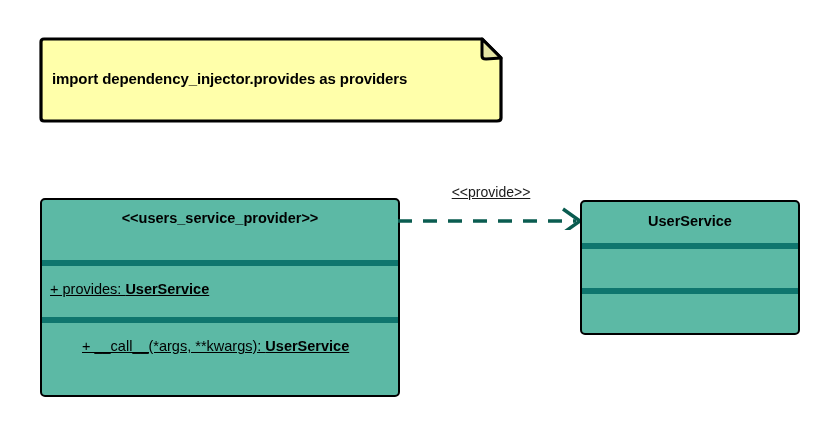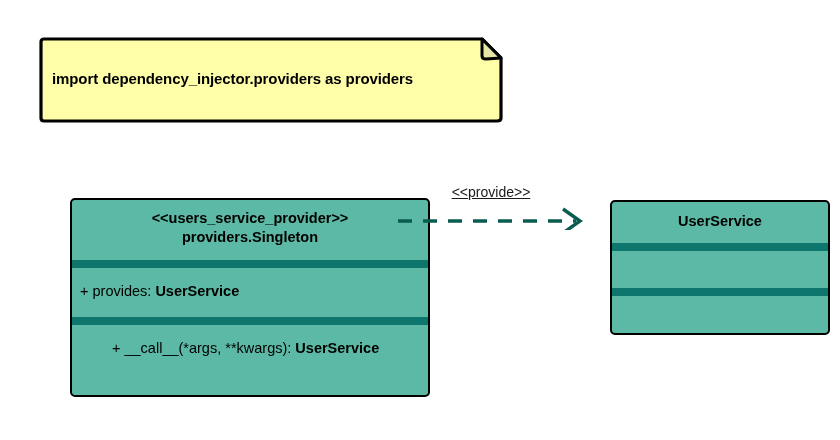--- a/index.html
+++ b/index.html
@@ -48,28 +48,28 @@
   }
 
   
   .uml-class {
     position: absolute;
     background: #5cb9a5;
     border: 2px solid #000000;
     border-radius: 5px;
     box-sizing: border-box;
     overflow: hidden;
-    margin-left: 30px;
   }
   .compartment {
     box-sizing: border-box;
     position: relative;
   }
   .compartment + .compartment {
-    border-top: 8px solid #0f766e;
+    border-top: 6px solid #0f766e;
+    text-decoration: underline;
   }
   .cls-header {
     text-align: center;
     font-weight: bold;
     font-size: 14.5px;
     color: #000000;
     line-height: 19px;
     padding: 9px 6px 9px 6px;
   }
   .cls-body {
@@ -131,27 +131,26 @@
 </head>
 <body>
 
 <div id="diagram-canvas">
 
   <div class="note">
     <svg class="note-svg" width="466" height="88" viewBox="0 0 466 88">
       <path d="M6,3 L444,3 L463,22 L463,82 Q463,85 459,85 L6,85 Q3,85 3,82 L3,6 Q3,3 6,3 Z" fill="#ffffaa" stroke="#000000" stroke-width="3.2" stroke-linejoin="round"></path>
       <path d="M444,3 L444,20 Q444,23 448,23 L463,22 Z" fill="#e6e6a4" stroke="#000000" stroke-width="3" stroke-linejoin="round"></path>
     </svg>
-    <div class="note-text">import dependency_injector.providers as providers</div>
+    <div class="note-text">import dependency_injector.provides as providers</div>
   </div>
 
   <div class="uml-class" id="provider-class">
     <div class="compartment c1 cls-header">
       <div>&lt;&lt;users_service_provider&gt;&gt;</div>
-      <div>providers.Singleton</div>
     </div>
     <div class="compartment c2 cls-body">
       <div class="member">
         <span>+ provides: </span><span class="type">UserService</span>
       </div>
     </div>
     <div class="compartment c3 cls-body">
       <div class="member">
         <span>+ __call__(*args, **kwargs): </span><span class="type">UserService</span>
       </div>

